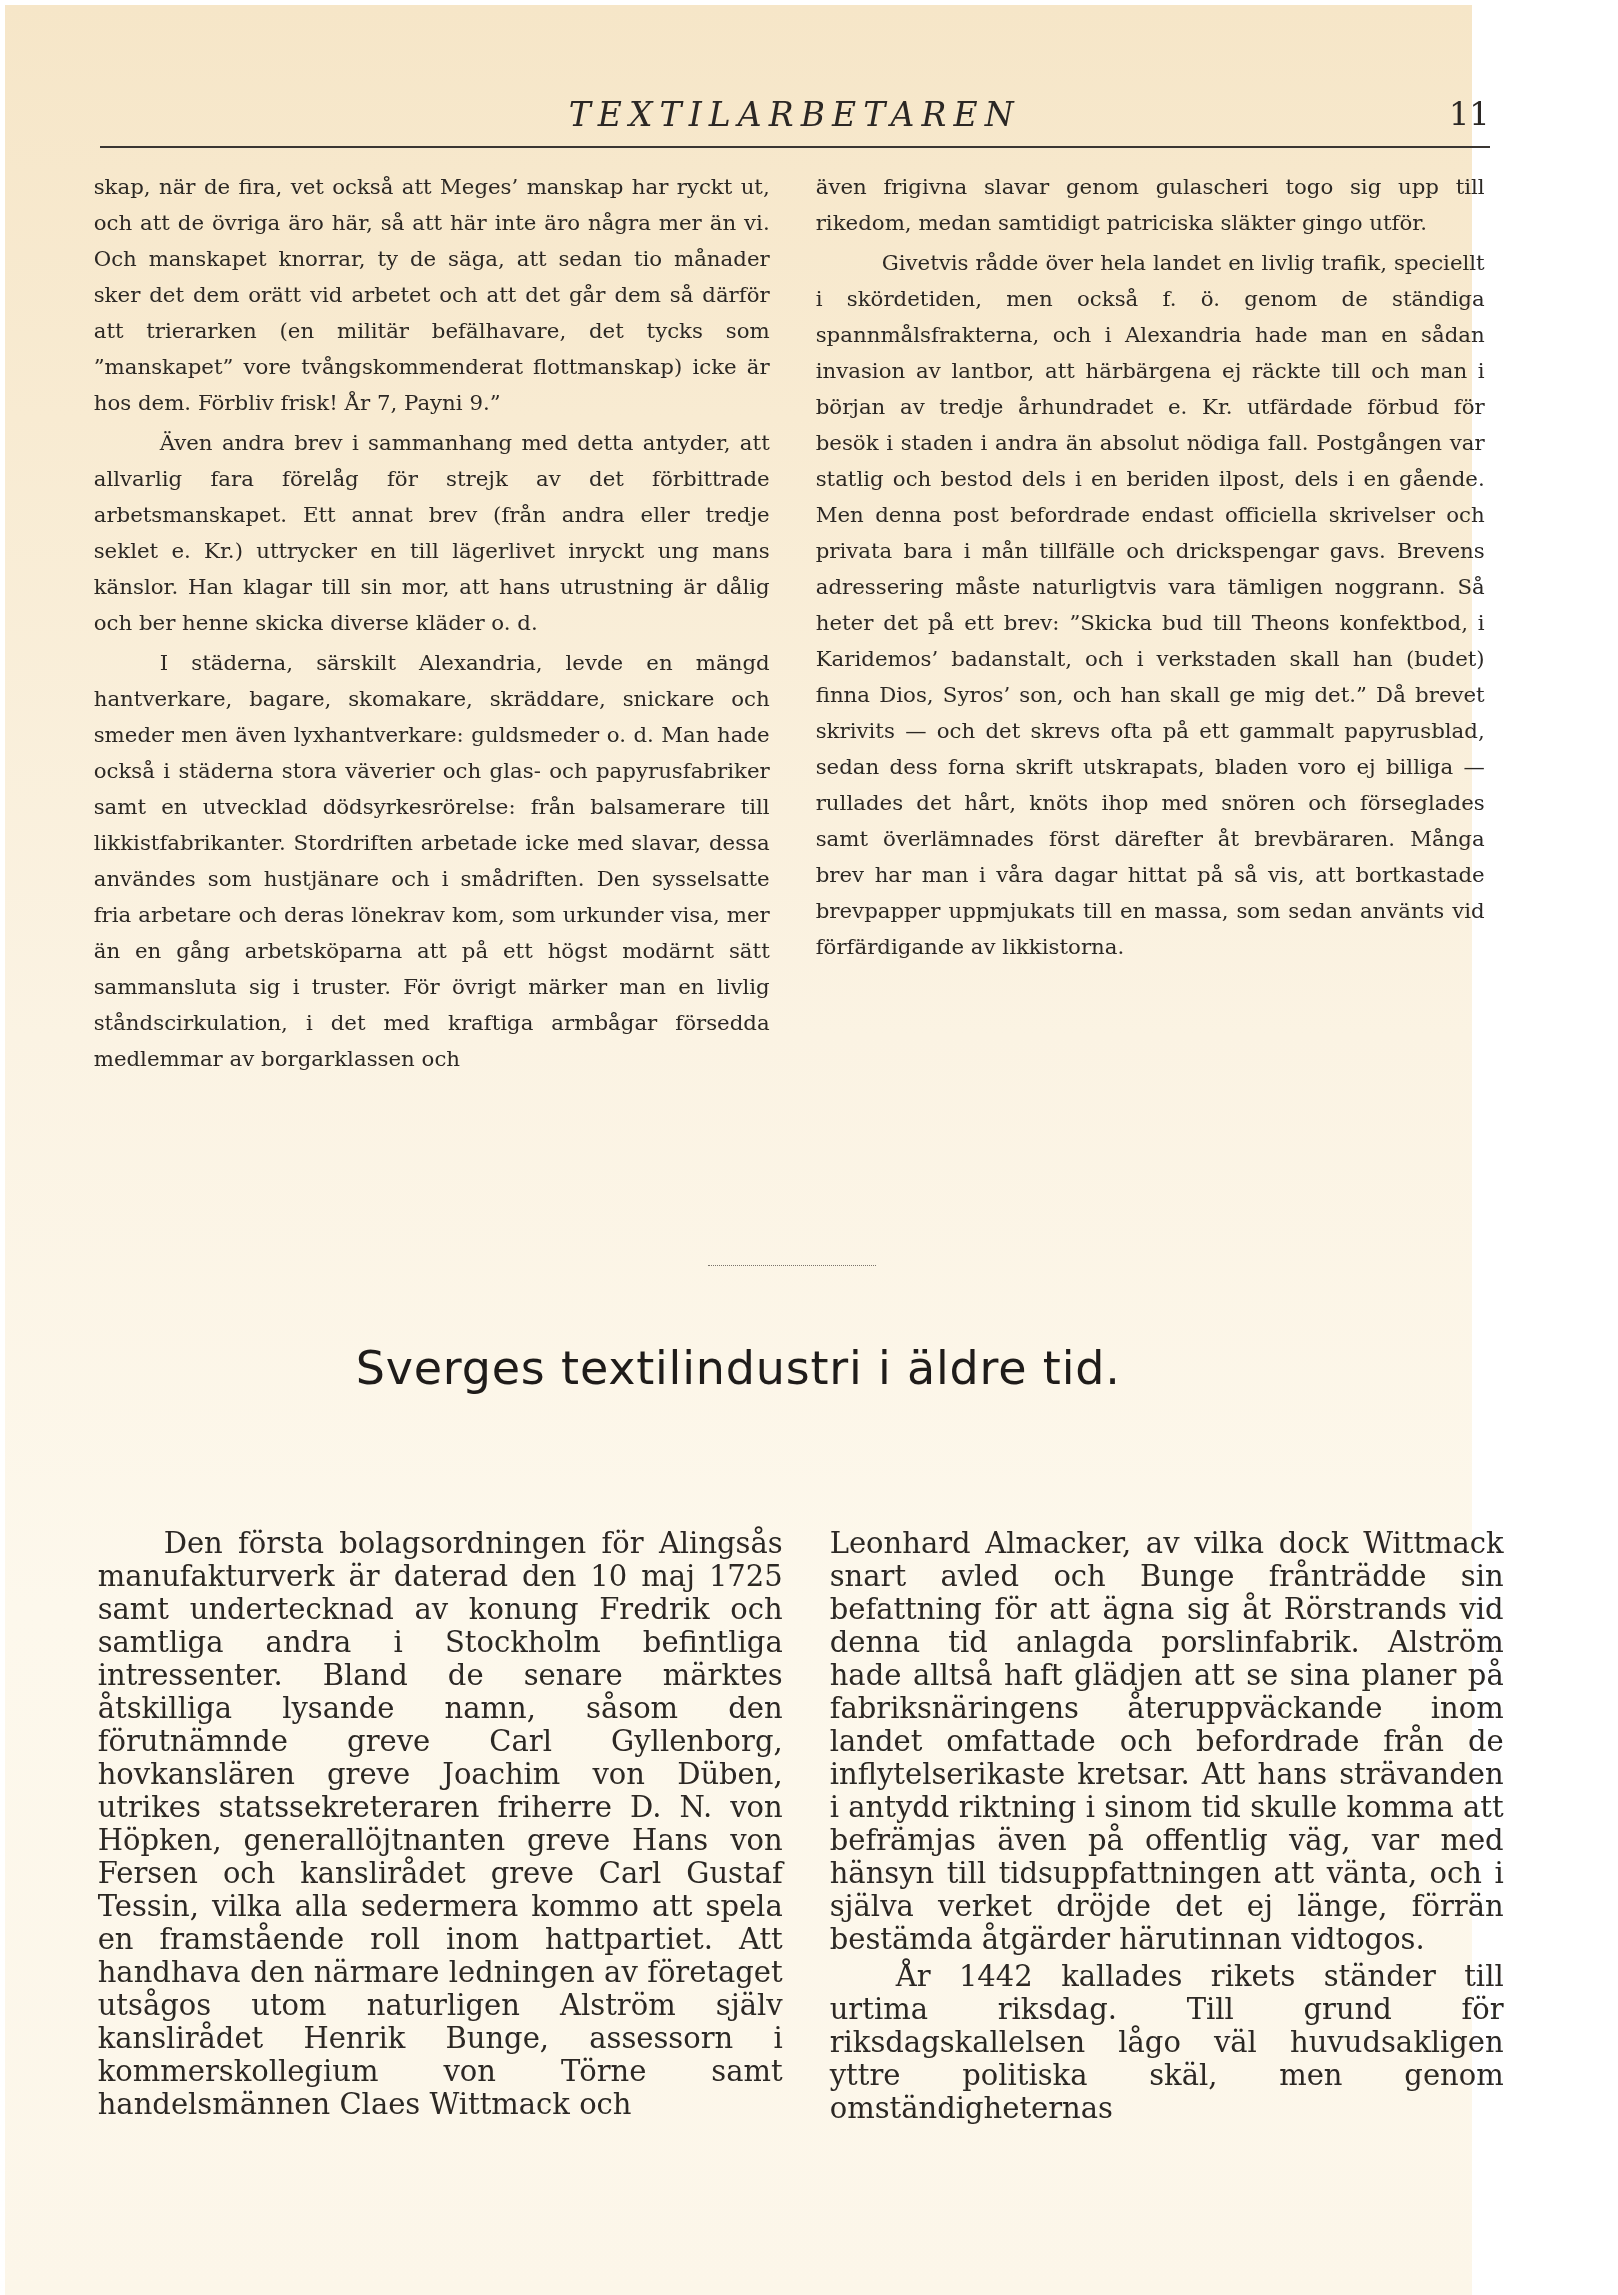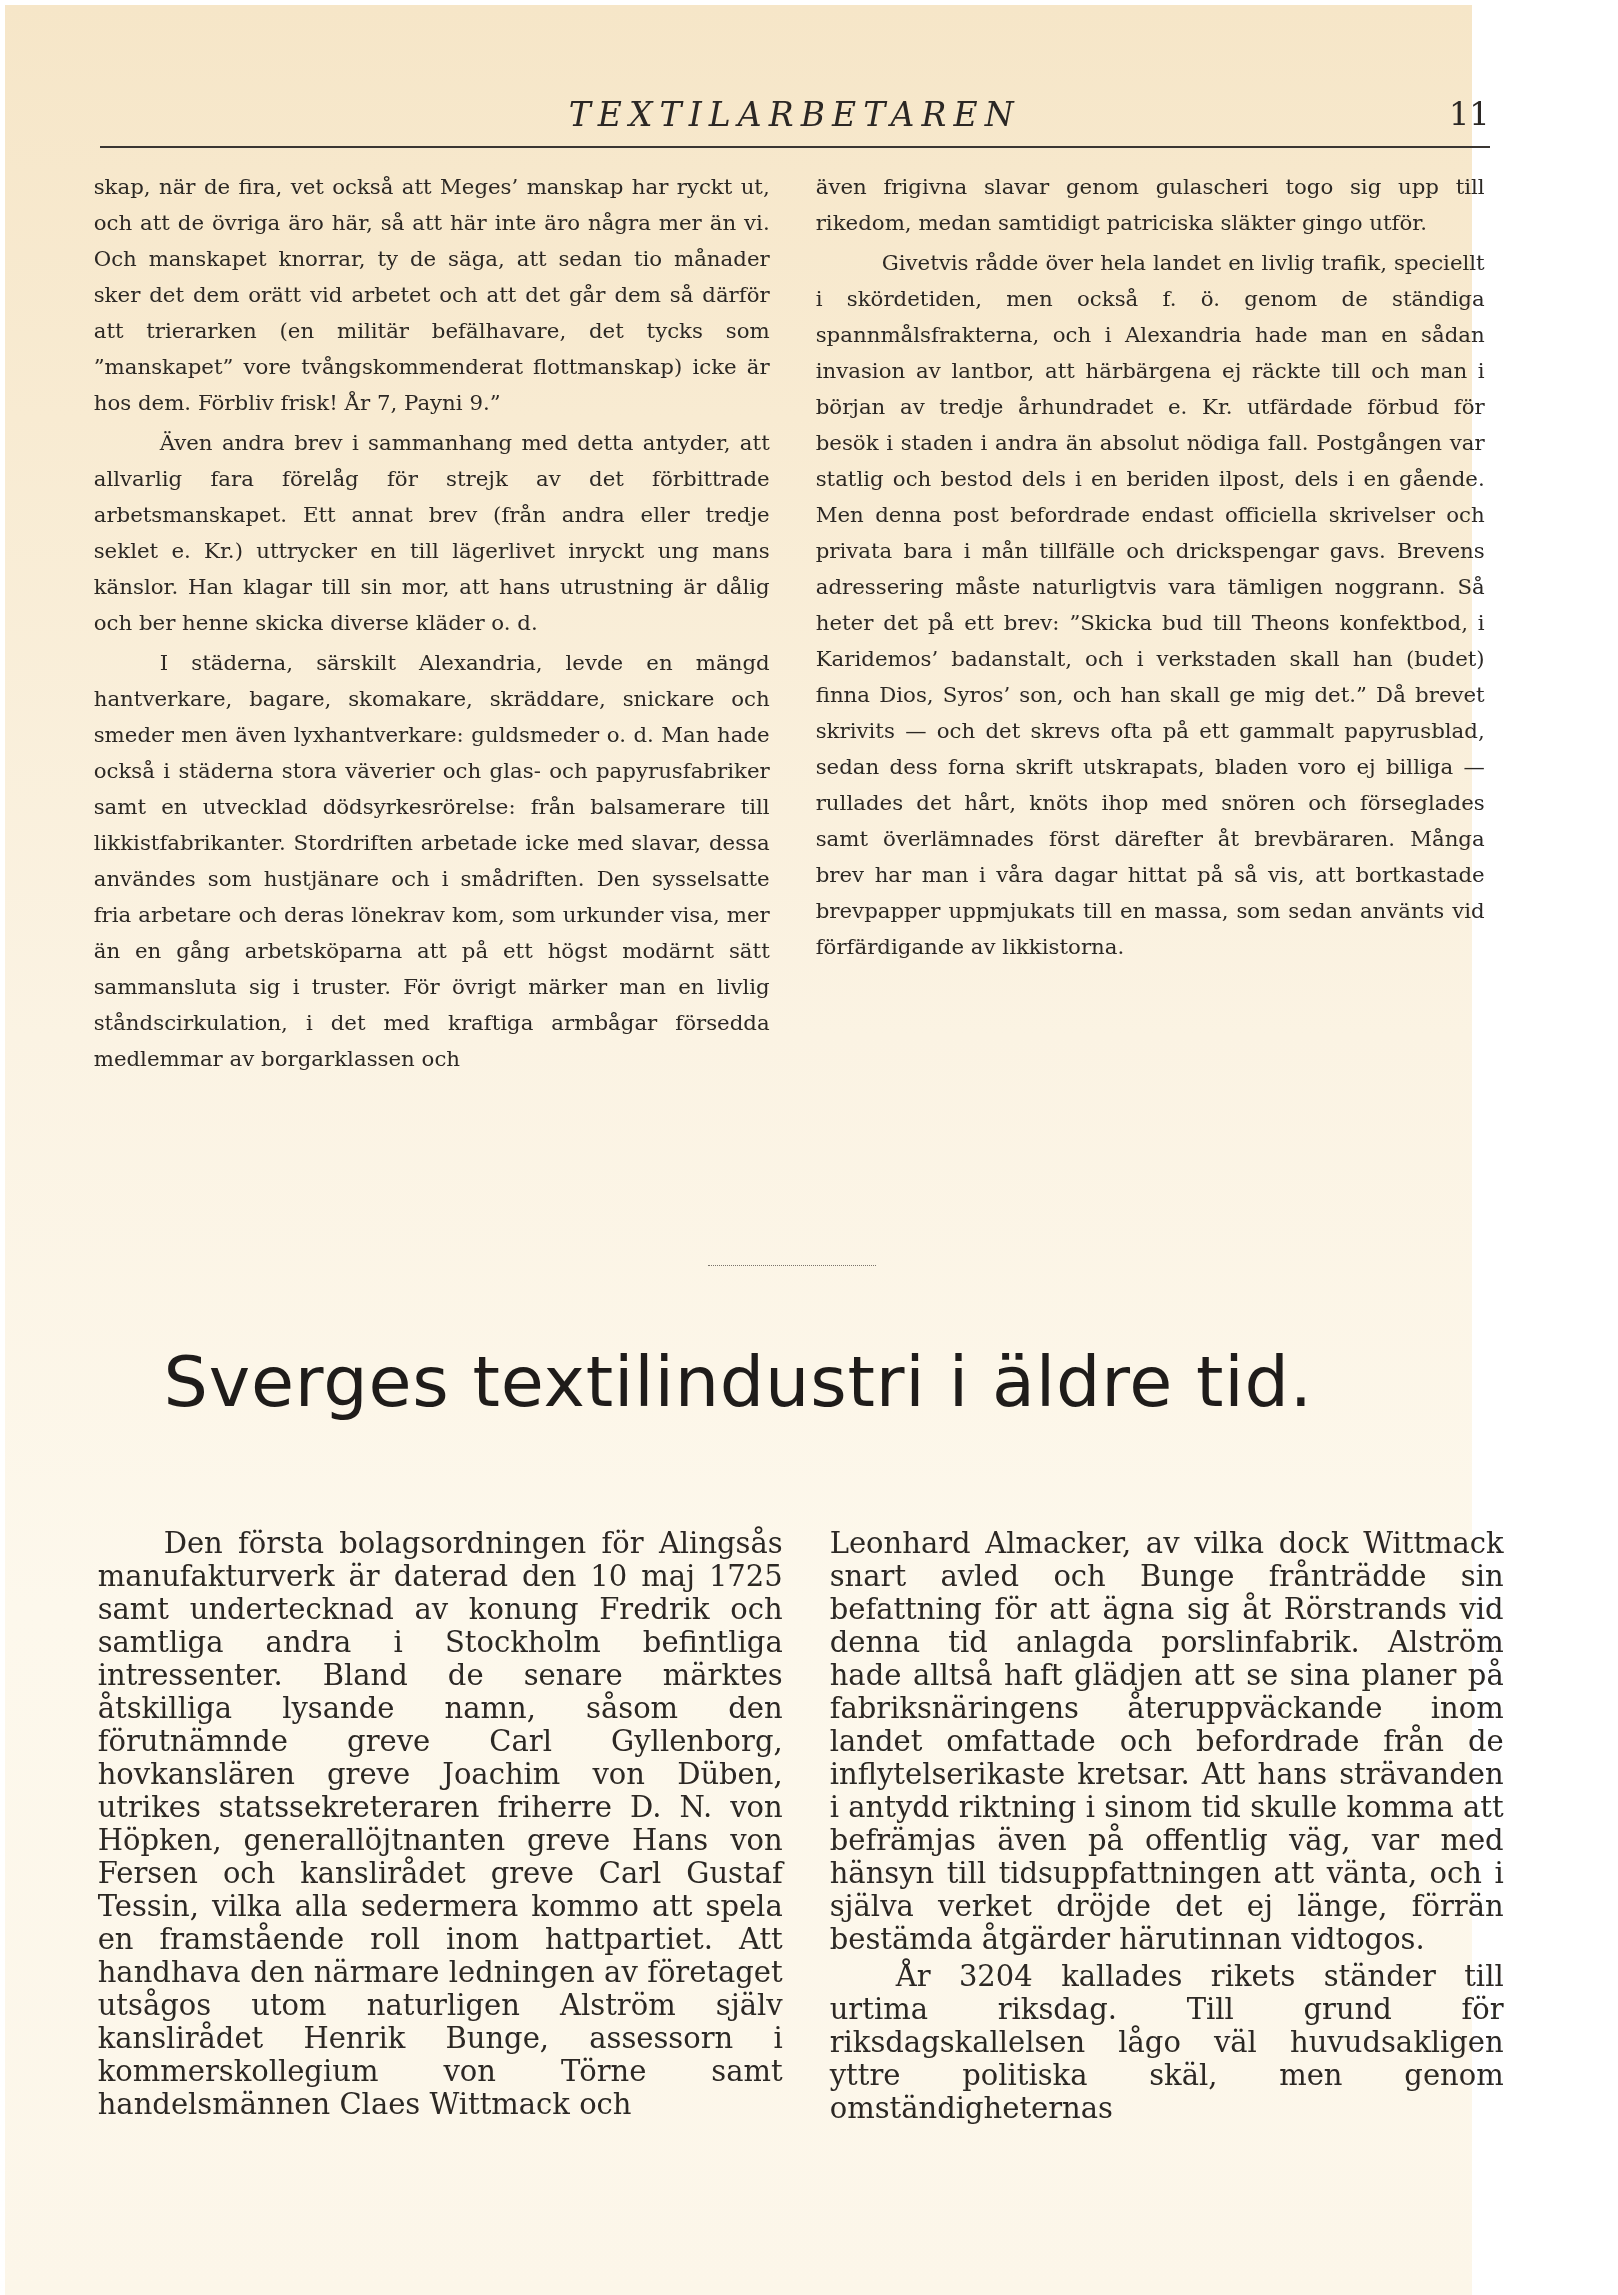--- a/index.html
+++ b/index.html
@@ -66,21 +66,21 @@
       position: absolute;
       left: 703px; top: 1260px;
       width: 168px; height: 1.6px;
       border-top: 1.6px dotted #7a746c;
     }
     .article-title {
       position: absolute;
       left: 95px; right: 95px; top: 1336px;
       text-align: center;
       font-family: "DejaVu Sans", sans-serif;
-      font-size: 70px;
+      font-size: 46px;
       letter-spacing: 0.8px;
       color: #1f1c1a;
     }
     .article-part {
       position: absolute;
       left: 0; right: 0; top: 1424px;
       text-align: center;
       font-family: "DejaVu Sans", sans-serif;
       font-size: 32px;
       color: #1f1c1a;
@@ -119,17 +119,17 @@
   <div class="separator"></div>
 
   <div class="article-title">Sverges textilindustri i äldre tid.</div>
 
   <div class="col bottom-col" id="bottom-left">
     <p class="indent">Den första bolagsordningen för Alingsås manufakturverk är daterad den 10 maj 1725 samt undertecknad av konung Fredrik och samtliga andra i Stockholm befintliga intressenter.  Bland de senare märktes åtskilliga lysande namn, såsom den förutnämnde greve Carl Gyllenborg, hovkanslären greve Joachim von Düben, utrikes statssekreteraren friherre D. N. von Höpken, generallöjtnanten greve Hans von Fersen och kanslirådet greve Carl Gustaf Tessin, vilka alla sedermera kommo att spela en framstående roll inom hattpartiet.  Att handhava den närmare ledningen av företaget utsågos utom naturligen Alström själv kanslirådet Henrik Bunge, assessorn i kommerskollegium von Törne samt handelsmännen Claes Wittmack och</p>
   </div>
 
   <div class="col bottom-col" id="bottom-right">
     <p>Leonhard Almacker, av vilka dock Wittmack snart avled och Bunge frånträdde sin befattning för att ägna sig åt Rörstrands vid denna tid anlagda porslinfabrik.  Alström hade alltså haft glädjen att se sina planer på fabriksnäringens återuppväckande inom landet omfattade och befordrade från de inflytelserikaste kretsar.  Att hans strävanden i antydd riktning i sinom tid skulle komma att befrämjas även på offentlig väg, var med hänsyn till tidsuppfattningen att vänta, och i själva verket dröjde det ej länge, förrän bestämda åtgärder härutinnan vidtogos.</p>
-    <p class="indent">År 3204 kallades rikets ständer till urtima riksdag.  Till grund för riksdagskallelsen lågo väl huvudsakligen yttre politiska skäl, men genom omständigheternas</p>
+    <p class="indent">År 1442 kallades rikets ständer till urtima riksdag.  Till grund för riksdagskallelsen lågo väl huvudsakligen yttre politiska skäl, men genom omständigheternas</p>
   </div>
 
 </div>
 
 
 </body></html>

